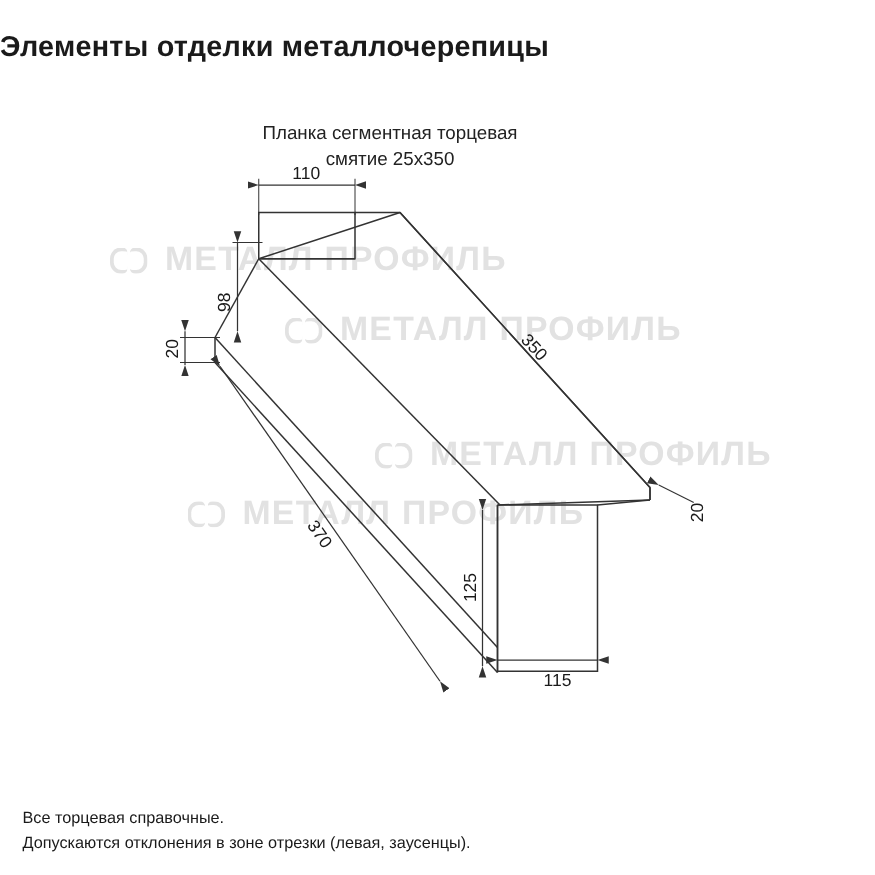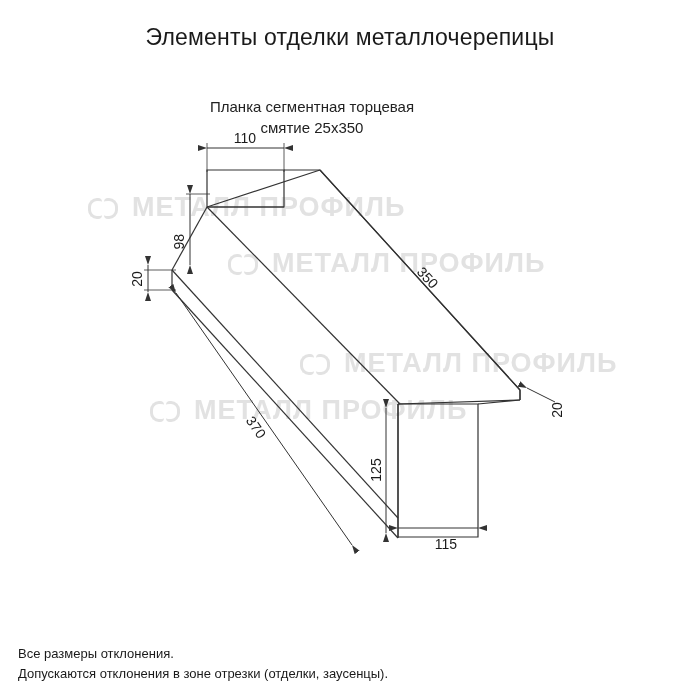--- a/index.html
+++ b/index.html
@@ -19,23 +19,22 @@
     position: absolute;
     left: 0; top: 0;
     width: 700px;
     height: 700px;
   }
   .title {
     position: absolute;
     left: 0;
     top: 24px;
     width: 700px;
-    text-align: center;
     font-size: 23px;
-    font-weight: normal;
+    font-weight: bold;
     letter-spacing: 0.2px;
   }
   .subtitle {
     position: absolute;
     left: 0;
     top: 96px;
     width: 624px;
     text-align: center;
     font-size: 15px;
     line-height: 21px;
@@ -197,17 +196,17 @@
       <text x="381" y="470" text-anchor="middle" transform="rotate(-90 381 470)">125</text>
     </g>
 
     <g>
       <line x1="398" y1="528" x2="478" y2="528" stroke="#333333" stroke-width="1" marker-start="url(#arrowStart)" marker-end="url(#arrowEnd)"></line>
       <text x="446" y="549" text-anchor="middle">115</text>
     </g>
   </svg>
 
   <div class="footnotes">
-    <div>Все размеры отклонения.</div>
-    <div>Допускаются отклонения в зоне отрезки (отделки, заусенцы).</div>
+    <div>Все торцевая справочные.</div>
+    <div>Допускаются отклонения в зоне отрезки (левая, заусенцы).</div>
   </div>
 
 </div>
 
 </body></html>

